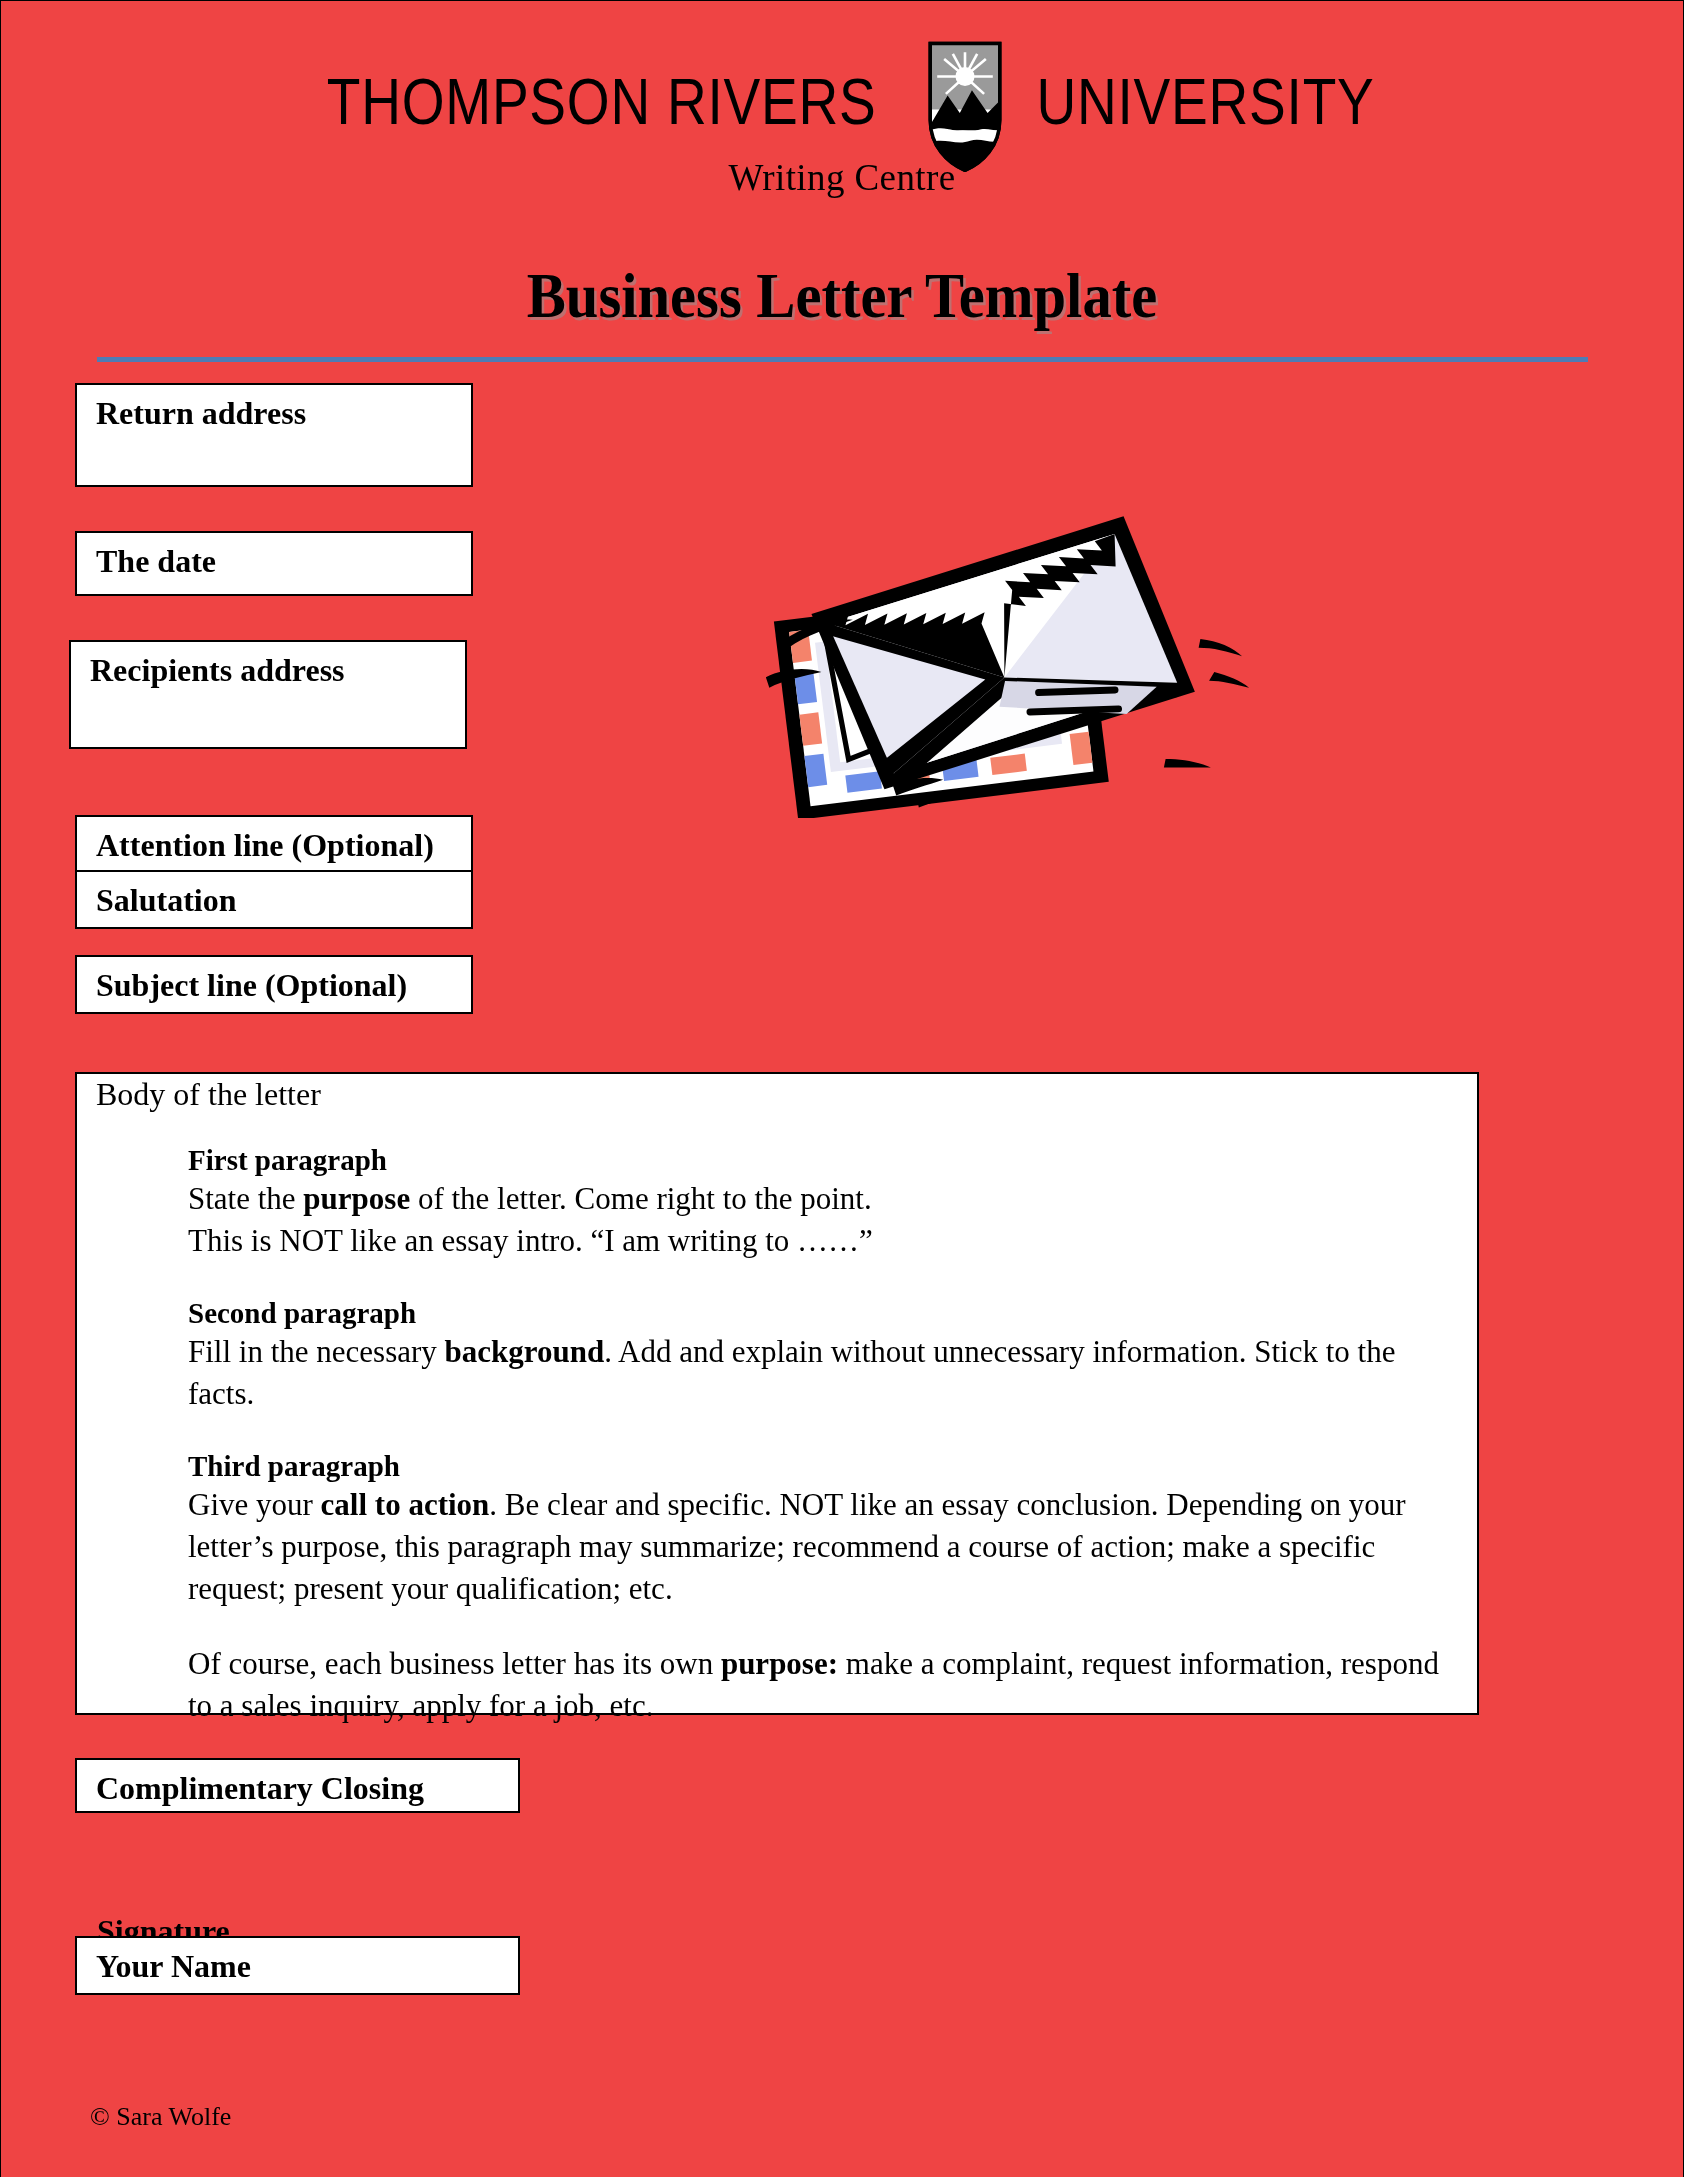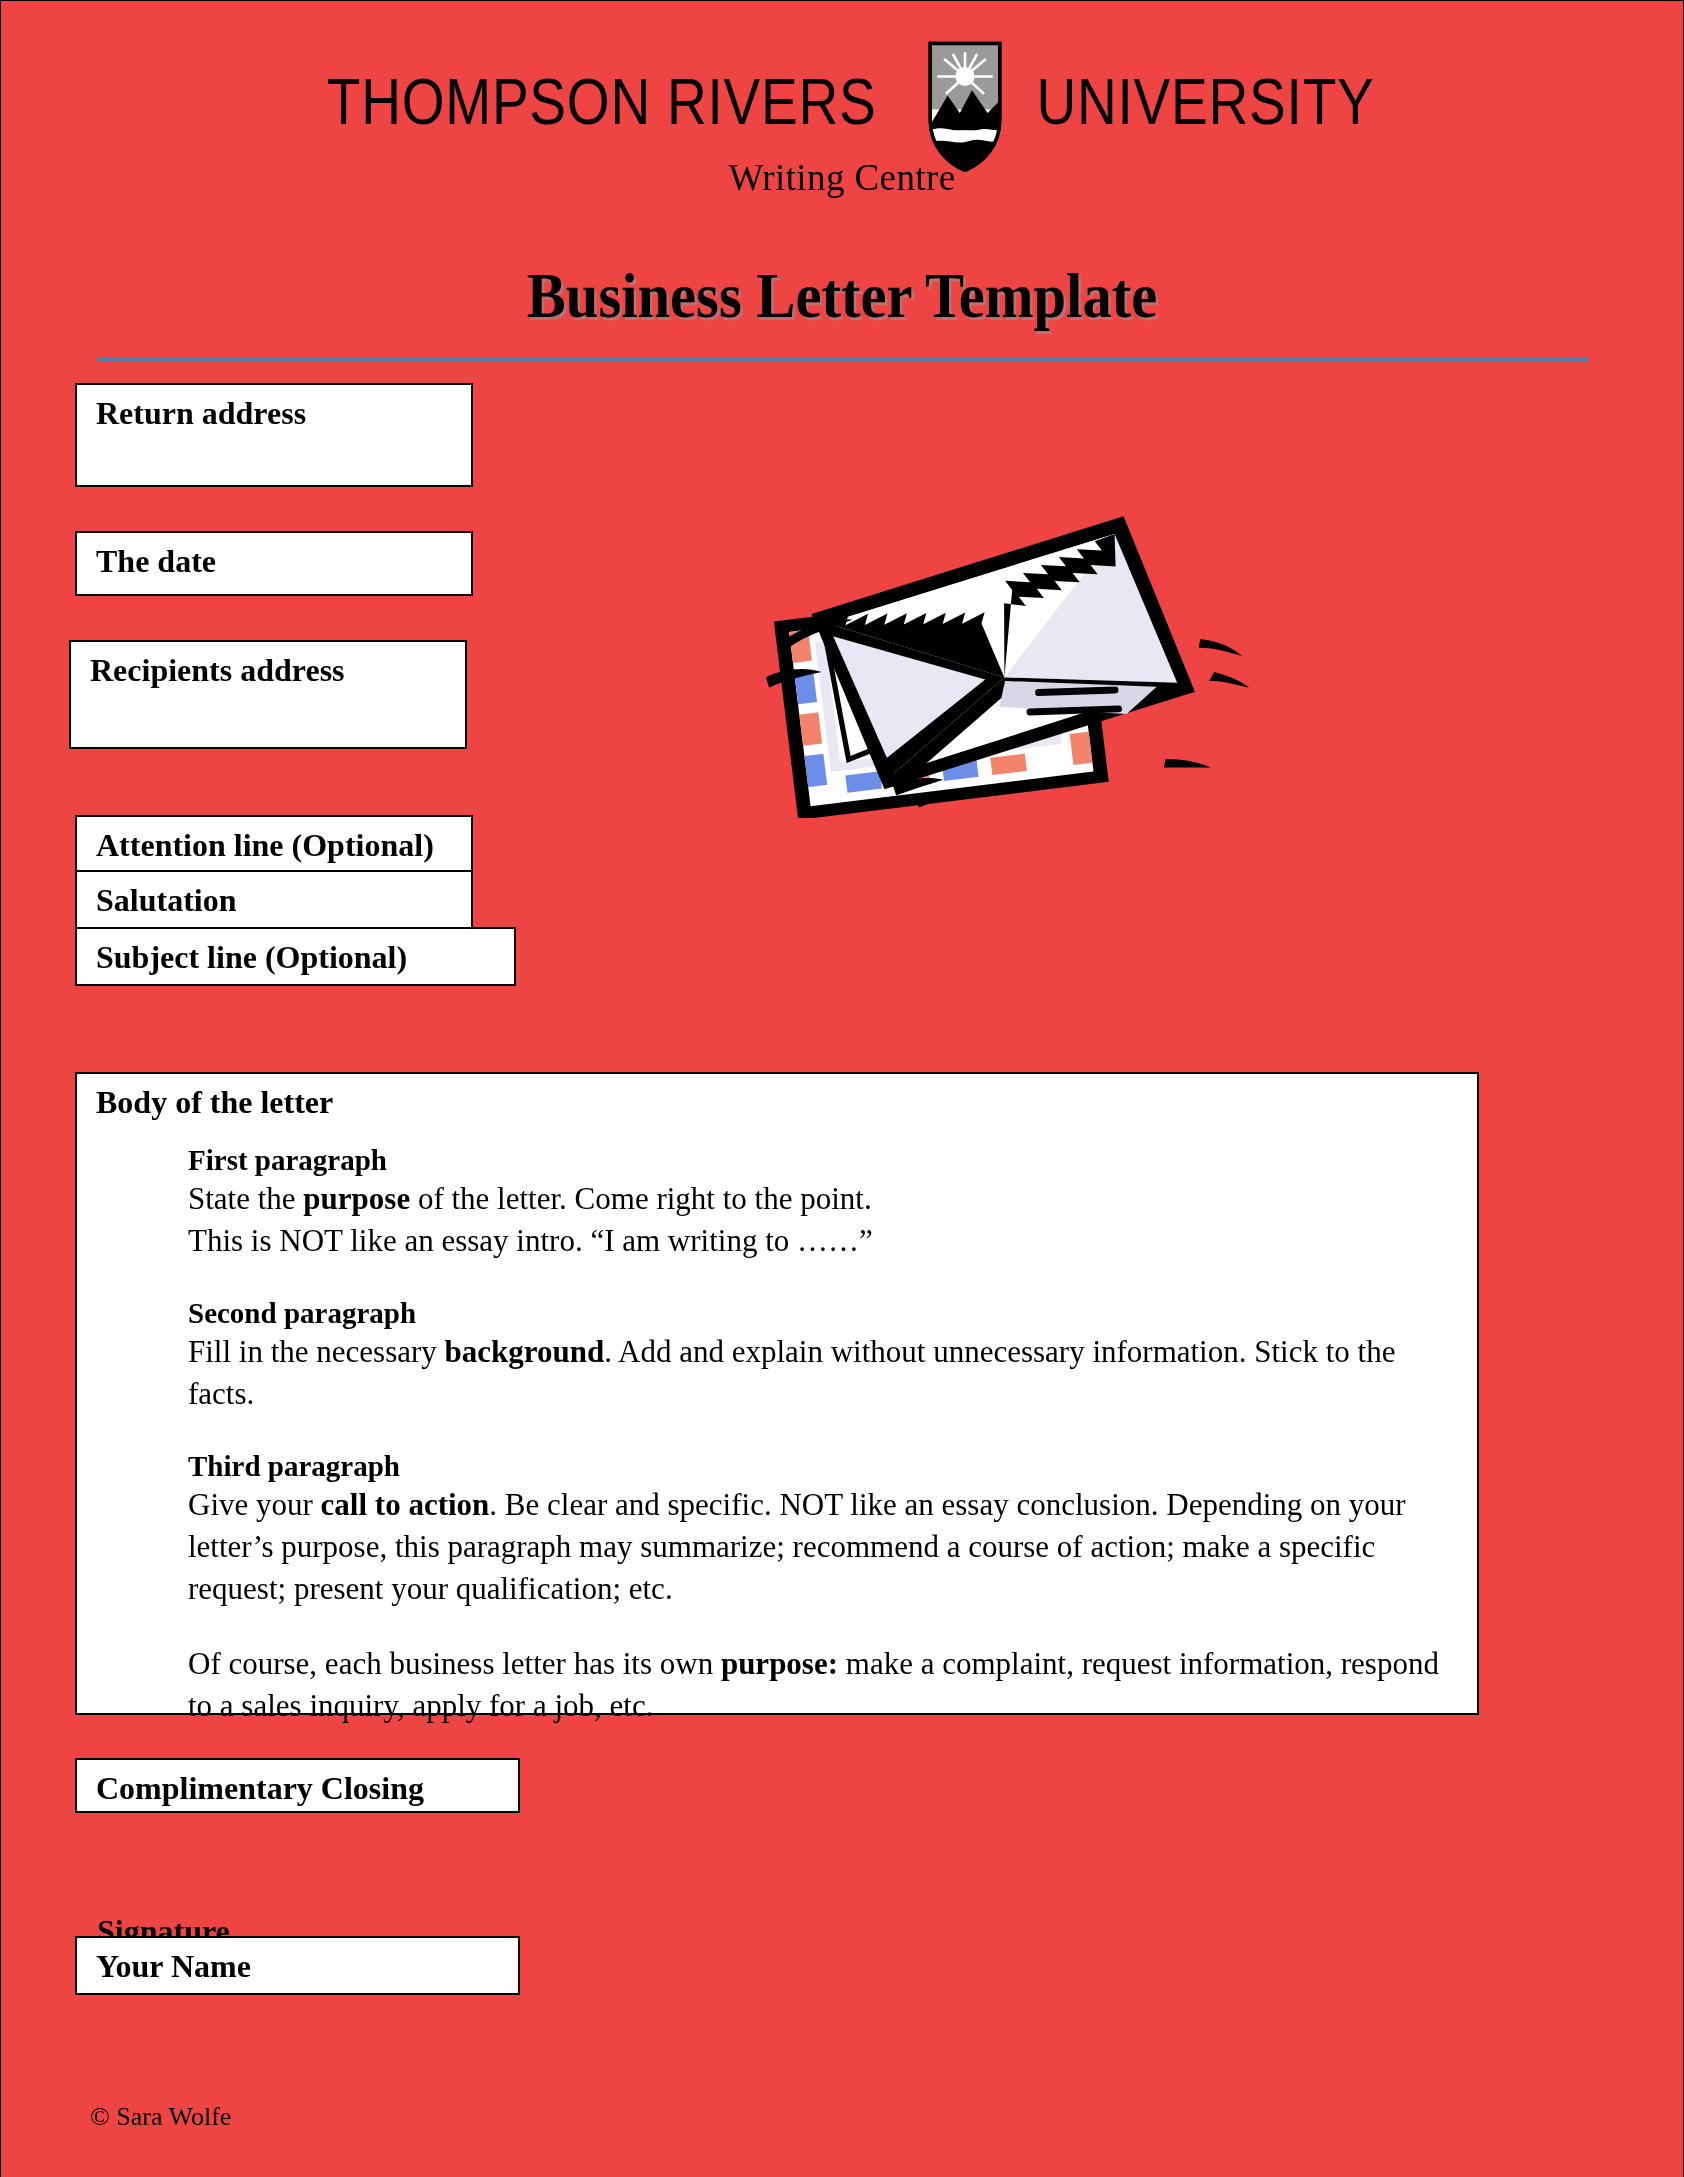--- a/index.html
+++ b/index.html
@@ -121,22 +121,22 @@
     top: 1071px;
     width: 1404px;
     height: 0;
     box-sizing: border-box;
     border: 2.6px solid #000000;
     background: #ffffff;
   }
   .body-heading {
     position: absolute;
     left: 19px;
-    top: 10px;
-    font-weight: bold;
+    top: 2px;
+    font-weight: normal;
     font-size: 32px;
   }
   .body-content {
     position: absolute;
     left: 111px;
     top: 68px;
     width: 1260px;
     font-size: 31px;
     line-height: 1.35;
   }
@@ -325,21 +325,21 @@
   </div>
 
   <div class="field-box" style="left:74px; top:814px; width:398px; height:59px;">
     <div class="field-label">Attention line (Optional)</div>
   </div>
 
   <div class="field-box" style="left:74px; top:869px; width:398px; height:59px;">
     <div class="field-label">Salutation</div>
   </div>
 
-  <div class="field-box" style="left:74px; top:926px; width:441px; height:59px;">
+  <div class="field-box" style="left:74px; top:954px; width:398px; height:59px;">
     <div class="field-label">Subject line (Optional)</div>
   </div>
 
   <div class="body-box" style="height:643px;">
     <div class="body-heading">Body of the letter</div>
     <div class="body-content" id="body-content">
         <div class="sub-heading">First paragraph</div>
         <div class="para"><span>State the </span><b>purpose</b><span> of the letter.  Come right to the point.</span></div>
         <div class="para"><span>This is NOT like an essay intro. “I am writing to ……”</span></div>
         <div class="para-gap"></div>

